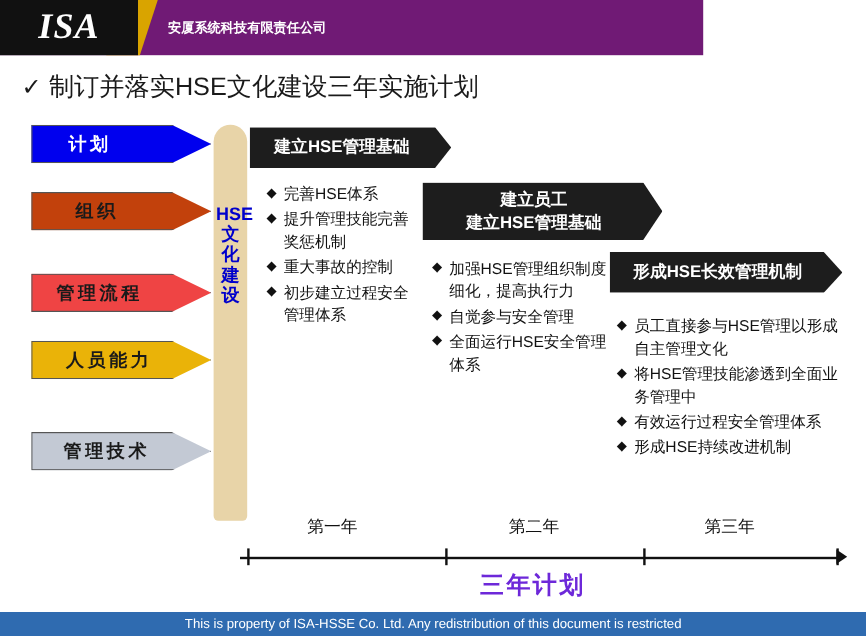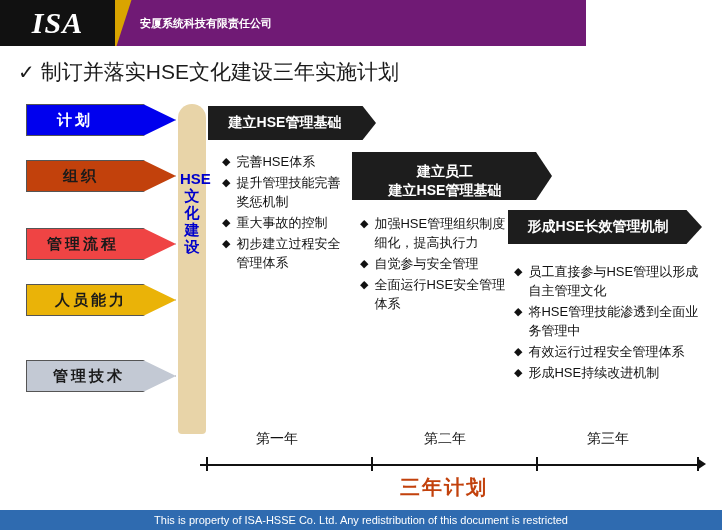--- a/index.html
+++ b/index.html
@@ -86,21 +86,21 @@
   
   .banner{
     position:absolute;height:34px;background:#1d1d1d;
     clip-path:polygon(0 0, 92% 0, 100% 50%, 92% 100%, 0 100%);
     display:flex;align-items:center;justify-content:center;
     color:#ffffff;font-weight:bold;font-size:14px;
     box-sizing:border-box;padding-right:14px;
   }
   .banner.b1{left:208px;top:106px;width:168px;}
   .banner.b2{left:352px;top:152px;width:200px;height:48px;
-    flex-direction:column;justify-content:flex-end;line-height:19px;}
+    flex-direction:column;justify-content:center;line-height:19px;}
   .banner.b3{left:508px;top:210px;width:194px;}
 
   
   .col{position:absolute;font-size:13px;color:#111;line-height:19px;}
   .bullet-row{display:flex;align-items:flex-start;margin-bottom:2px;}
   .bullet-d{
     color:#111;font-size:11px;margin-right:6px;line-height:19px;
     flex:0 0 auto;
   }
   .bullet-txt{flex:1 1 auto;}
@@ -125,21 +125,21 @@
   }
   .yr{
     position:absolute;top:430px;font-size:14px;color:#111;
     text-align:center;width:110px;
   }
   .yr.y1{left:222px;}
   .yr.y2{left:390px;}
   .yr.y3{left:553px;}
   .plan-label{
     position:absolute;left:400px;top:474px;
-    color:#c2410c;font-size:20px;font-weight:bold;
+    color:#6d28d9;font-size:20px;font-weight:bold;
     letter-spacing:2px;
     font-family:"Liberation Serif","DejaVu Serif",serif;
   }
 
   
   .footer{
     position:absolute;left:0;bottom:0;width:722px;height:20px;
     background:#2f6bb0;color:#ffffff;
     font-size:11px;display:flex;align-items:center;justify-content:center;
   }

